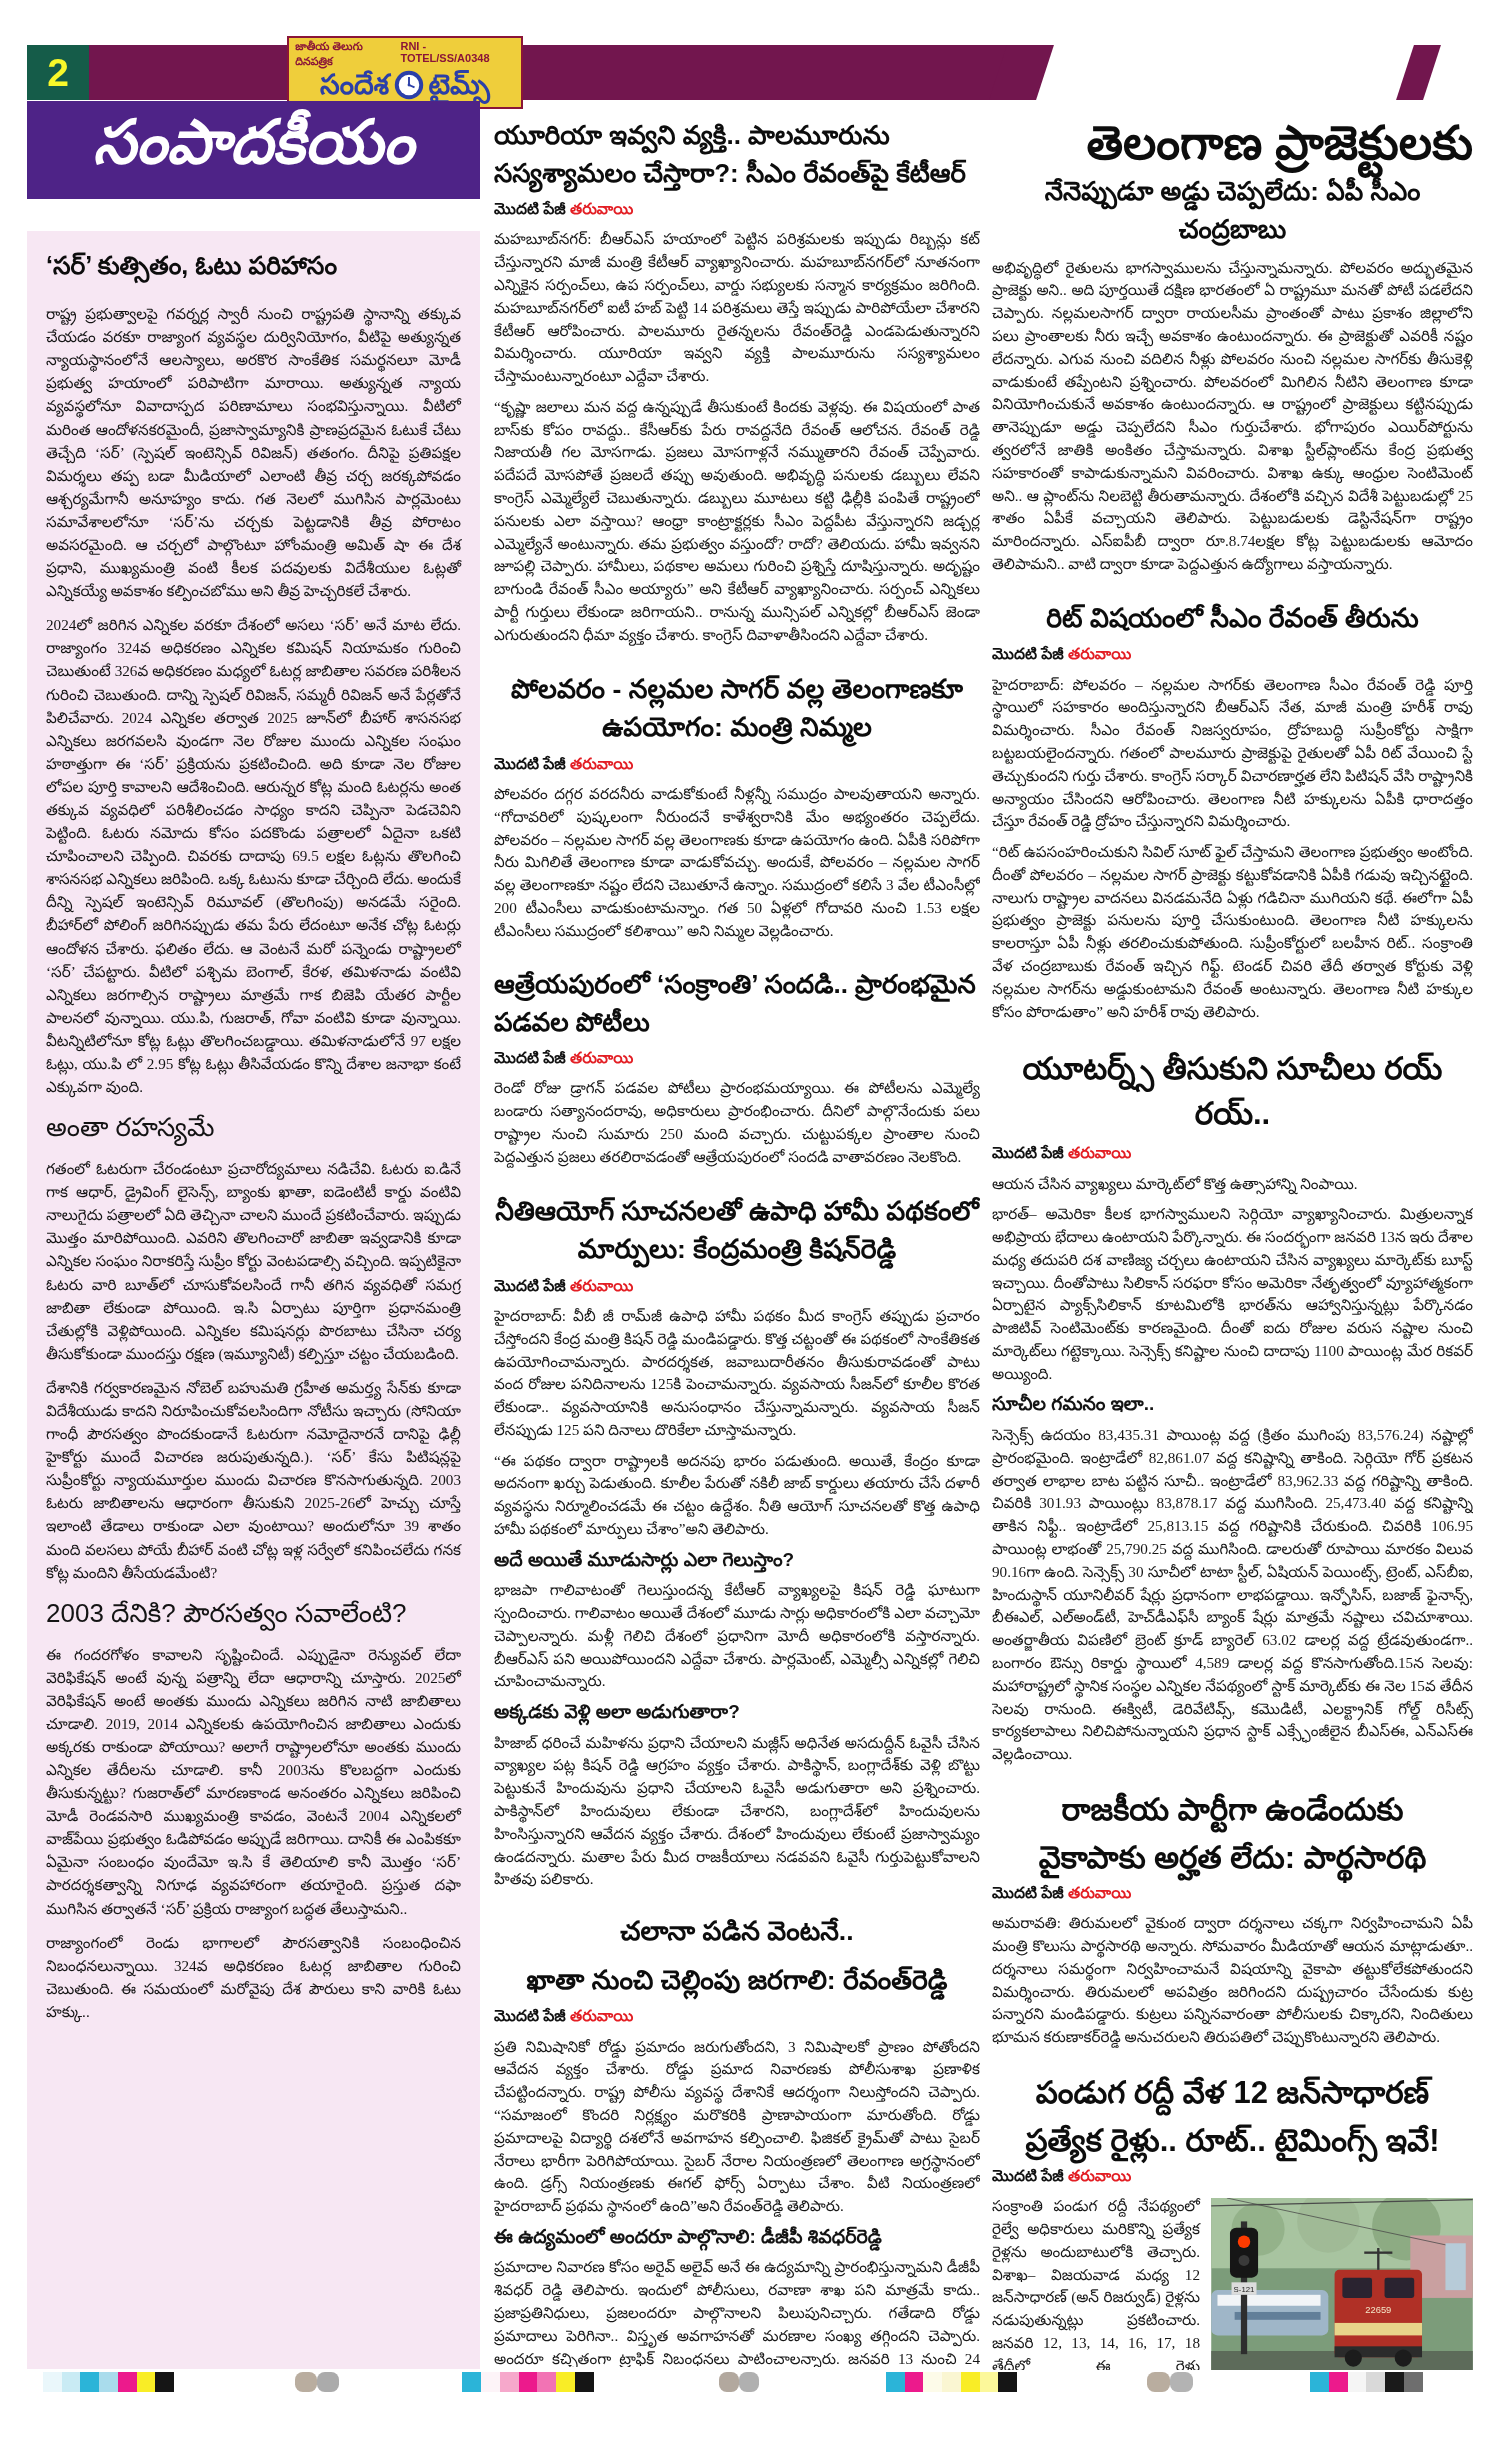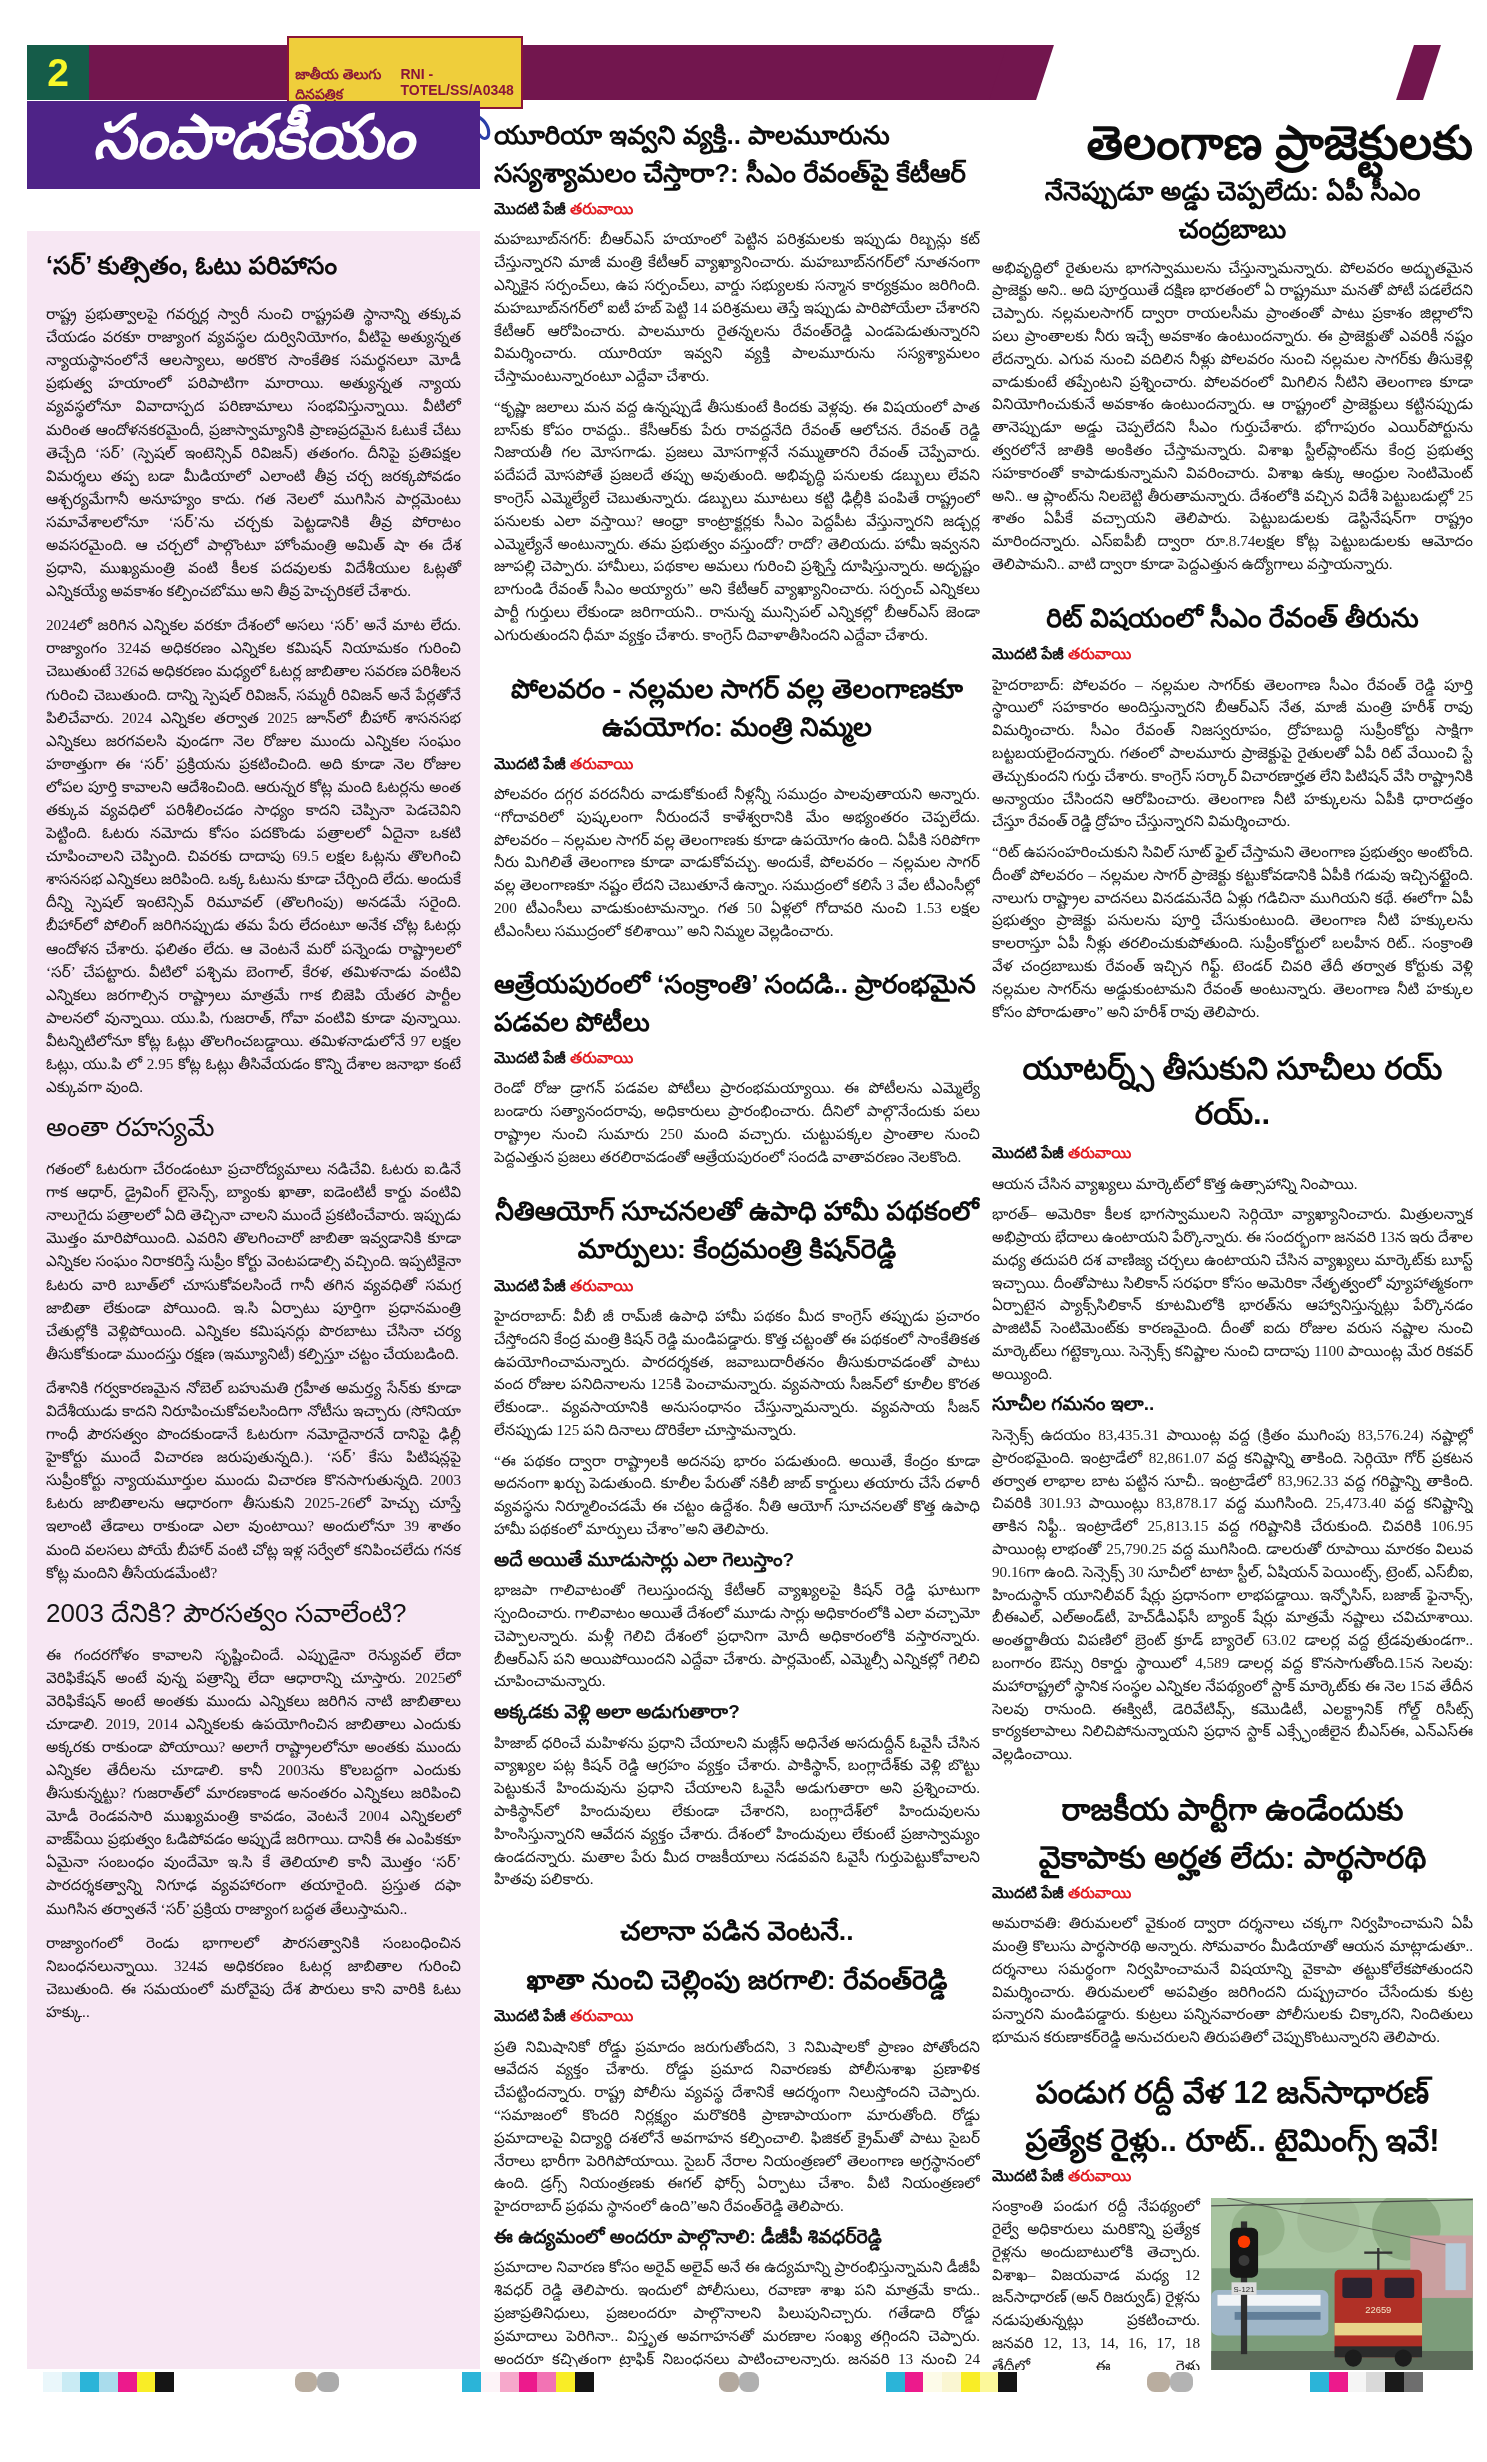--- a/index.html
+++ b/index.html
@@ -12,27 +12,27 @@
   .pageno{position:absolute;top:45px;left:27px;width:62px;height:55px;background:#155c49;
           display:flex;align-items:center;justify-content:center;
           font-family:"Liberation Sans",sans-serif;font-weight:bold;font-size:39px;color:#f8f82a;}
   .date{position:absolute;top:48px;left:1062px;width:328px;height:48px;
         font-family:"Liberation Serif",serif;font-weight:bold;font-size:42px;color:#0d0d0d;
         display:flex;align-items:center;justify-content:center;letter-spacing:1.6px;}
   .masthead{position:absolute;top:36px;left:287px;width:236px;height:73px;background:#efce3b;
             border:2.3px solid #8a1538;box-sizing:border-box;display:flex;flex-direction:column;justify-content:space-between;
             padding:2.3px 6.2px;}
   .mast-row1{display:flex;justify-content:flex-start;font-family:"Liberation Sans",sans-serif;
-             font-size:14px;font-weight:bold;color:#8a1538;margin-top:26px;}
+             font-size:11px;font-weight:bold;color:#8a1538;}
   .mast-row2{display:flex;align-items:center;justify-content:center;gap:4.7px;
              font-family:"Liberation Sans",sans-serif;font-weight:bold;font-size:28px;color:#2b3fa8;line-height:1;}
   .mast-row3{text-align:center;font-size:11.7px;font-weight:bold;color:#8a1538;
              font-family:"Liberation Sans",sans-serif;padding-bottom:1.6px;}
   
-  .ed-banner{position:absolute;top:101px;left:27px;width:453px;height:88px;background:#4e2387;
+  .ed-banner{position:absolute;top:101px;left:27px;width:453px;height:98px;background:#4e2387;
              display:flex;align-items:center;justify-content:center;}
   .ed-banner span{font-family:"Liberation Serif",serif;font-style:italic;font-weight:bold;
                   font-size:61px;color:#ffffff;}
   .ed-panel{position:absolute;top:231px;left:27px;width:453px;height:2138px;background:#f7e7f3;
             box-sizing:border-box;padding:20.3px 19px;overflow:hidden;}
   .ed-headline{font-family:"Liberation Sans",sans-serif;font-weight:bold;font-size:25px;line-height:1.15;
                color:#0d0d0d;margin:0 0 22px 0;}
   .ed-panel p{margin:0 0 11px 0;font-size:15.2px;line-height:1.52;text-align:justify;}
   .ed-sub{font-family:"Liberation Sans",sans-serif;font-weight:normal;font-size:26px;margin:14px 0 7.8px 0;}
   

